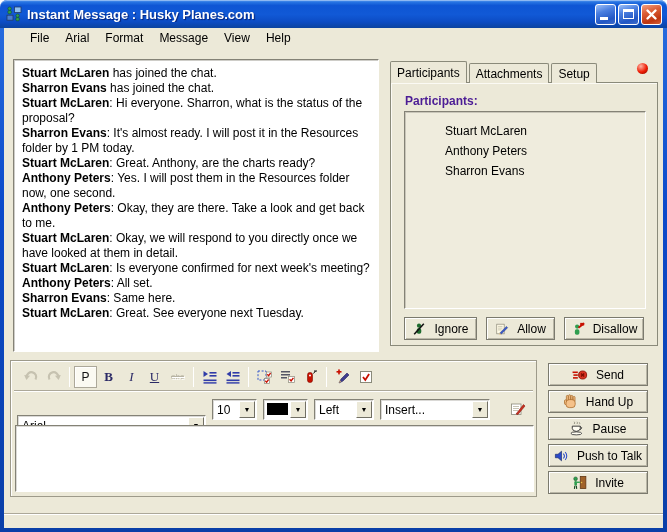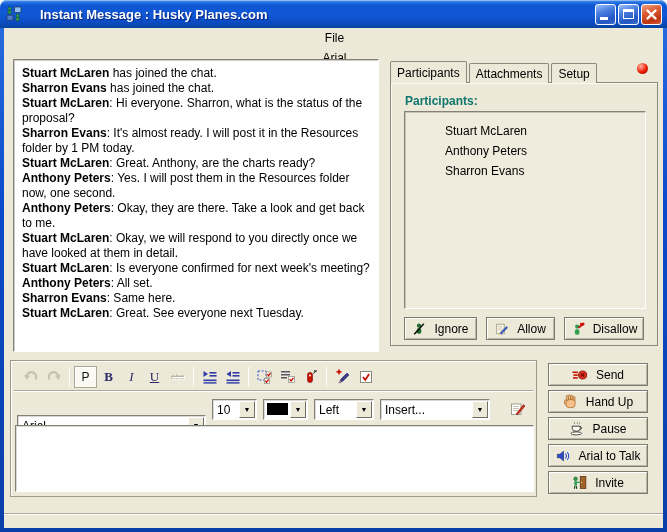--- a/index.html
+++ b/index.html
@@ -15,36 +15,36 @@
   
   .titlebar {
     position: absolute; left: 0; top: 0; width: 100%; height: 28px;
     background: linear-gradient(180deg,#5D9CEE 0%,#2673E2 8%,#0E55D4 20%,#1159D6 52%,#0C4CC4 78%,#0B439F 100%);
     border-radius: 7px 7px 0 0;
     display: flex; align-items: center; padding: 0 5px 0 6px;
     box-shadow: inset 0 1px 0 rgba(255,255,255,.35);
   }
   .title-text {
     color: #fff; font-weight: bold; font-size: 13px; flex: 1;
-    text-shadow: 1px 1px 1px rgba(0,0,60,.6); margin-left: 18px;
+    text-shadow: 1px 1px 1px rgba(0,0,60,.6); margin-left: 5px;
     white-space: nowrap; overflow: hidden;
   }
   .win-btn {
     width: 21px; height: 21px; border-radius: 3px; border: 1px solid #fff;
     margin-left: 2px; position: relative; flex: none;
   }
   .win-btn.blue  { background: linear-gradient(160deg,#9FC0F7 0%,#4A7FE0 35%,#2257C4 75%,#3E6BC9 100%); }
   .win-btn.red   { background: linear-gradient(160deg,#F2A083 0%,#DD6038 35%,#BE3510 75%,#D2603A 100%); }
   .glyph-min { position: absolute; left: 4px; bottom: 4px; width: 8px; height: 3px; background: #fff; }
   .glyph-max { position: absolute; left: 4px; top: 4px; width: 11px; height: 10px; border: 1px solid #fff; border-top-width: 3px; }
 
   
   .client { position: absolute; left: 4px; top: 28px; width: 659px; height: 500px; background: #ECE9D8; }
 
-  .menubar { position: absolute; left: 0; top: 0; width: 100%; height: 20px; display: flex; align-items: center; padding-left: 2px; font-size: 12px; color: #000; flex-direction: column; }
+  .menubar { position: absolute; left: 0; top: 0; width: 100%; height: 20px; display: flex; align-items: center; padding-left: 18px; font-size: 12px; color: #000; }
   .menu-item { padding: 3px 8px; }
 
   
   .chatbox {
     position: absolute; left: 9px; top: 31px; width: 366px; height: 293px;
     background: #fff; border: 1px solid; border-color: #848276 #FFF #FFF #848276;
     box-shadow: inset 1px 1px 0 rgba(132,130,118,.4);
     padding: 6px 8px; font-size: 12px; line-height: 15px; overflow: hidden; color: #000;
   }
   .chat-line b { font-weight: bold; }
@@ -57,21 +57,21 @@
   }
   .tab.active { height: 22px; padding-top: 4px; }
   .led {
     position: absolute; left: 633px; top: 35px; width: 11px; height: 11px; border-radius: 50%;
     background: radial-gradient(circle at 35% 30%, #FFB2A2, #EE1C04 55%, #7E0B00 100%);
   }
   .tab-panel {
     position: absolute; left: 386px; top: 54px; width: 268px; height: 264px;
     border: 1px solid #8A8A7A; background: #ECE9D8; box-shadow: inset 1px 1px 0 #FBFAF4;
   }
-  .panel-label { position: absolute; left: 14px; top: 11px; font-weight: bold; font-size: 12px; color: #0f766e; }
+  .panel-label { position: absolute; left: 14px; top: 11px; font-weight: bold; font-size: 12px; color: #4c1d95; }
   .listbox {
     position: absolute; left: 13px; top: 28px; width: 242px; height: 198px;
     background: #EFECDD; border: 1px solid; border-color: #848276 #FFF #FFF #848276;
     box-shadow: inset 1px 1px 0 rgba(132,130,118,.35);
     padding: 9px 0 0 40px; font-size: 12px; color: #000;
   }
   .list-item { line-height: 20px; }
   .panel-btns { position: absolute; left: 13px; top: 234px; display: flex; gap: 9px; }
 
   .xp-btn {
@@ -396,21 +396,21 @@
           <path d="M12 6 q3.2 0.8 0 3.4" fill="none" stroke="#333" stroke-width="1"></path>
           <ellipse cx="7.8" cy="13.2" rx="5.8" ry="1.6" fill="#FFFDF2" stroke="#333" stroke-width="0.9"></ellipse>
         </svg>
         <span>Pause</span>
       </button>
       <button class="xp-btn">
         <svg width="15" height="14" viewBox="0 0 16 16">
           <polygon points="1,6 4,6 8,2.5 8,13.5 4,10 1,10" fill="#2A49C8" stroke="#14245E" stroke-width="0.7"></polygon>
           <path d="M10 5.2 a4 4 0 0 1 0 5.6 M12.2 3.6 a6.3 6.3 0 0 1 0 8.8" fill="none" stroke="#2A49C8" stroke-width="1.2"></path>
         </svg>
-        <span>Arial to Talk</span>
+        <span>Push to Talk</span>
       </button>
       <button class="xp-btn">
         <svg width="15" height="15" viewBox="0 0 16 16">
           <rect x="8.8" y="1.5" width="6" height="13" fill="#A0622A" stroke="#5C3310" stroke-width="0.8"></rect>
           <circle cx="10.2" cy="8" r="0.8" fill="#E8C44A"></circle>
           <circle cx="3.8" cy="4" r="2" fill="#2F9E4F" stroke="#14451F" stroke-width="0.5"></circle>
           <rect x="2.5" y="6.4" width="2.8" height="5" rx="1.2" fill="#2F9E4F"></rect>
           <rect x="5" y="7" width="3.4" height="1.5" fill="#2F9E4F"></rect>
           <path d="M3 11.5 L2.6 14.8 M4.6 11.5 L5 14.8" stroke="#14451F" stroke-width="1.2"></path>
         </svg>

